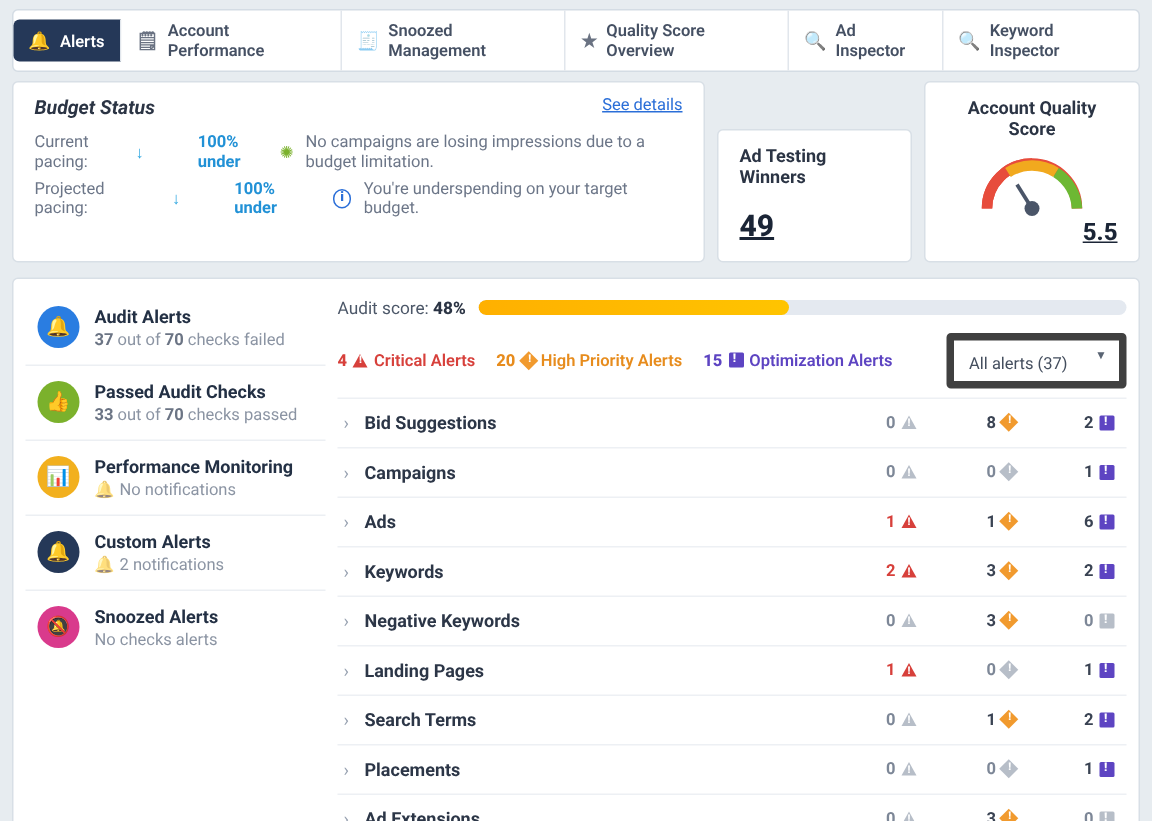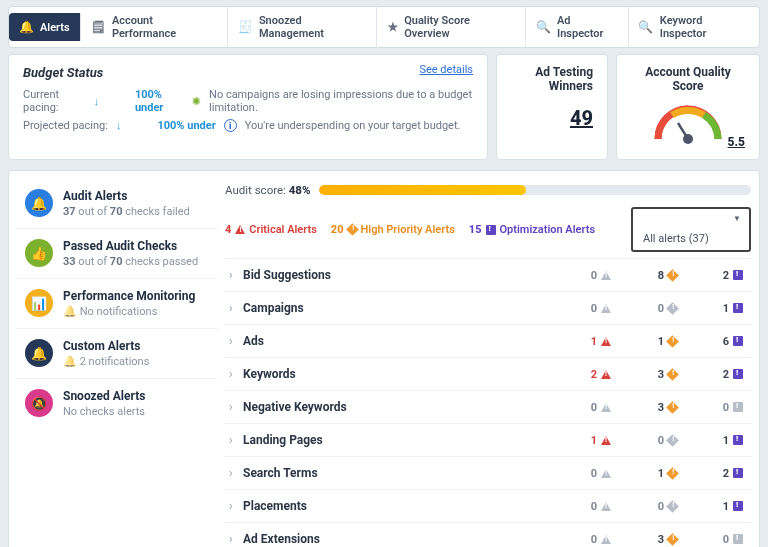--- a/index.html
+++ b/index.html
@@ -58,27 +58,27 @@
   .budget .line { display:flex; align-items:center; gap:8px; font-size:11px; color:#6c7688; margin:5px 0;}
   .budget .pct { color:#2191d6; font-weight:700;margin-left:28px; }
   .budget .arrow { color:#2ea6e0; font-weight:900; }
   .budget .msg { color:#6c7688; }
   .budget .sun{color:#7bb12c;}
   .budget .info{
     display:inline-flex;align-items:center;justify-content:center;
     width:13px;height:13px;border-radius:50%;
     border:1.5px solid #2a6ed8;color:#2a6ed8;font-size:9px;font-weight:900;
   }
-  .winners{width:112px;text-align:right;}
+  .winners{width:130px;text-align:left;margin-top:32px;}
   .winners .title{font-size:12px;font-weight:700;color:#2b3444;line-height:1.2;}
   .winners .num{font-size:20px;font-weight:800;text-decoration:underline;margin-top:12px;color:#1b2536;}
   .qscore{width:144px;text-align:center;position:relative;}
   .qscore .title{font-size:12px;font-weight:700;color:#2b3444;}
   .qscore .gauge{margin:6px auto 0;display:block;}
-  .qscore .val{position:absolute;right:14px;bottom:10px;font-size:12px;font-weight:800;text-decoration:underline;color:#1b2536;}
+  .qscore .val{position:absolute;right:14px;bottom:10px;font-size:16px;font-weight:800;text-decoration:underline;color:#1b2536;}
 
   
   .main {
     display:flex;
     gap:8px;
     margin:0 8px 10px;
     background:#fff;
     border:1px solid #d8dfe6;
     border-radius:4px;
     padding:8px;
@@ -140,22 +140,22 @@
   .diamond::after{content:"!";position:absolute;transform:rotate(-45deg);left:2.5px;top:-1.5px;font-size:7px;color:#fff;font-weight:900;}
   .sqr{
     width:10px;height:10px;background:#5d44c2;display:inline-block;position:relative;border-radius:1px;
   }
   .sqr::after{content:"!";position:absolute;left:3px;top:-1px;font-size:8px;color:#fff;font-weight:900;}
   .sqr.mute{background:#b7bec8;}
   .tri.mute{border-bottom-color:#b7bec8;}
   .diamond.mute{background:#b7bec8;}
 
   .dropdown{
-    border:2px solid #404040;border-radius:3px;
-    padding:23px 24px 5px 10px;font-size:11px;
+    border:5px solid #404040;border-radius:3px;
+    padding:9px 24px 5px 10px;font-size:11px;
     color:#444e5e;background:#fff;position:relative;cursor:pointer;
     min-width:120px;
   }
   .dropdown::after{
     content:"▼";position:absolute;right:8px;top:5px;font-size:8px;color:#5a6473;
   }
 
   
   .acc{}
   .arow{

